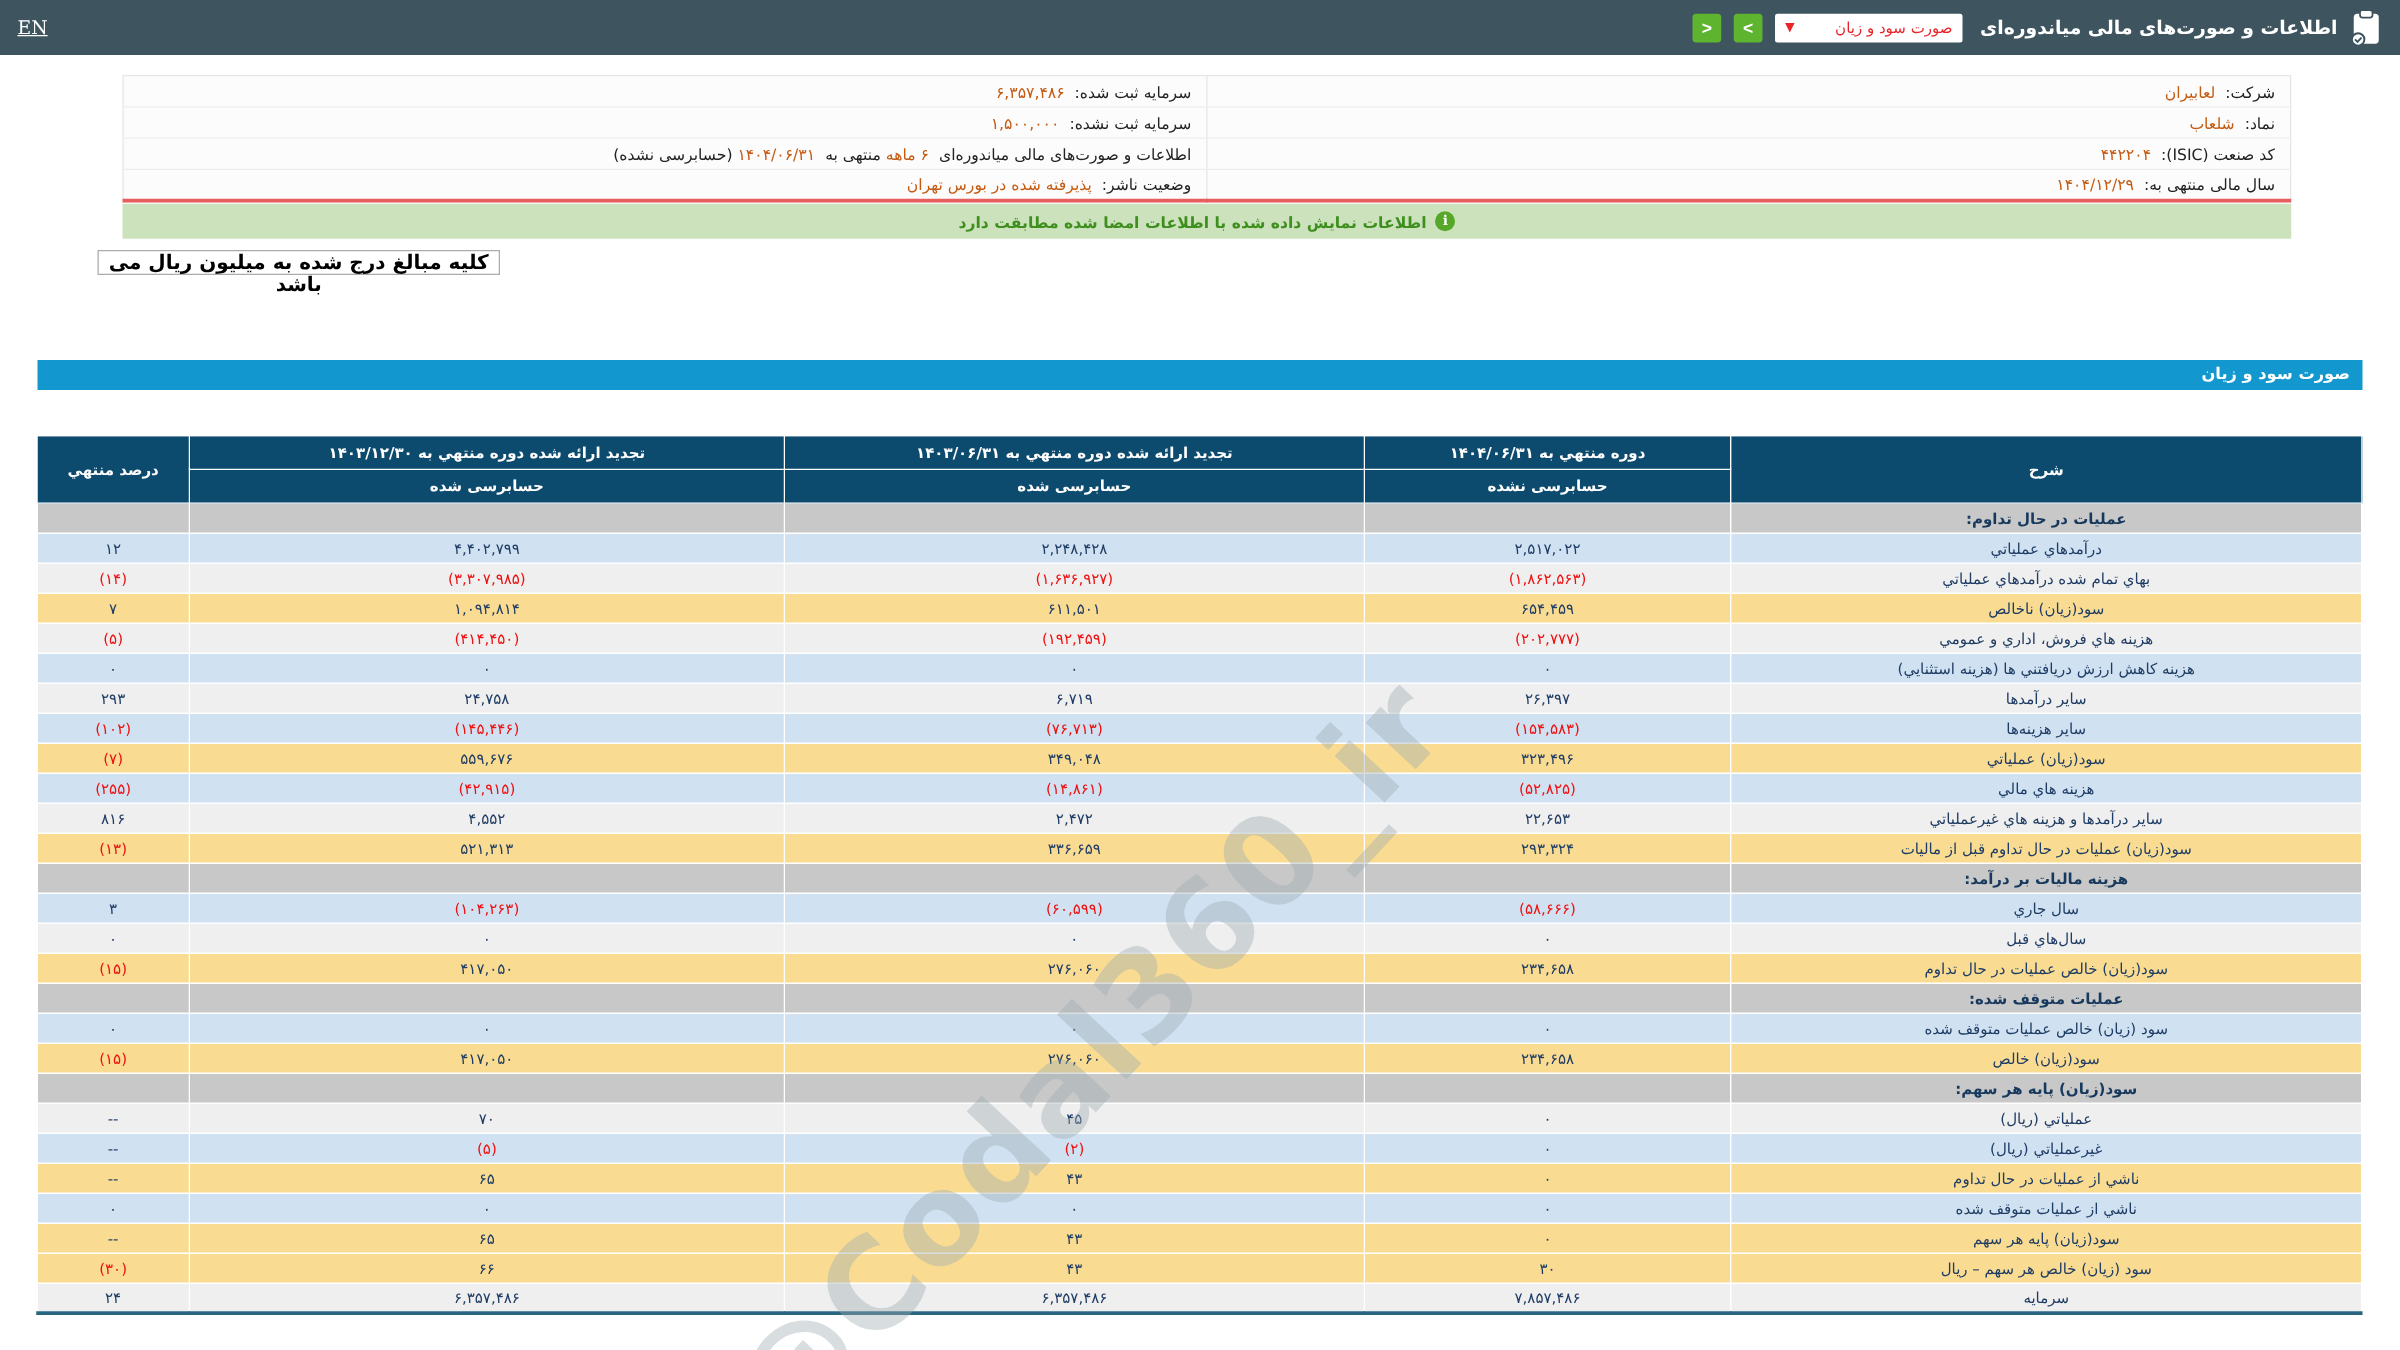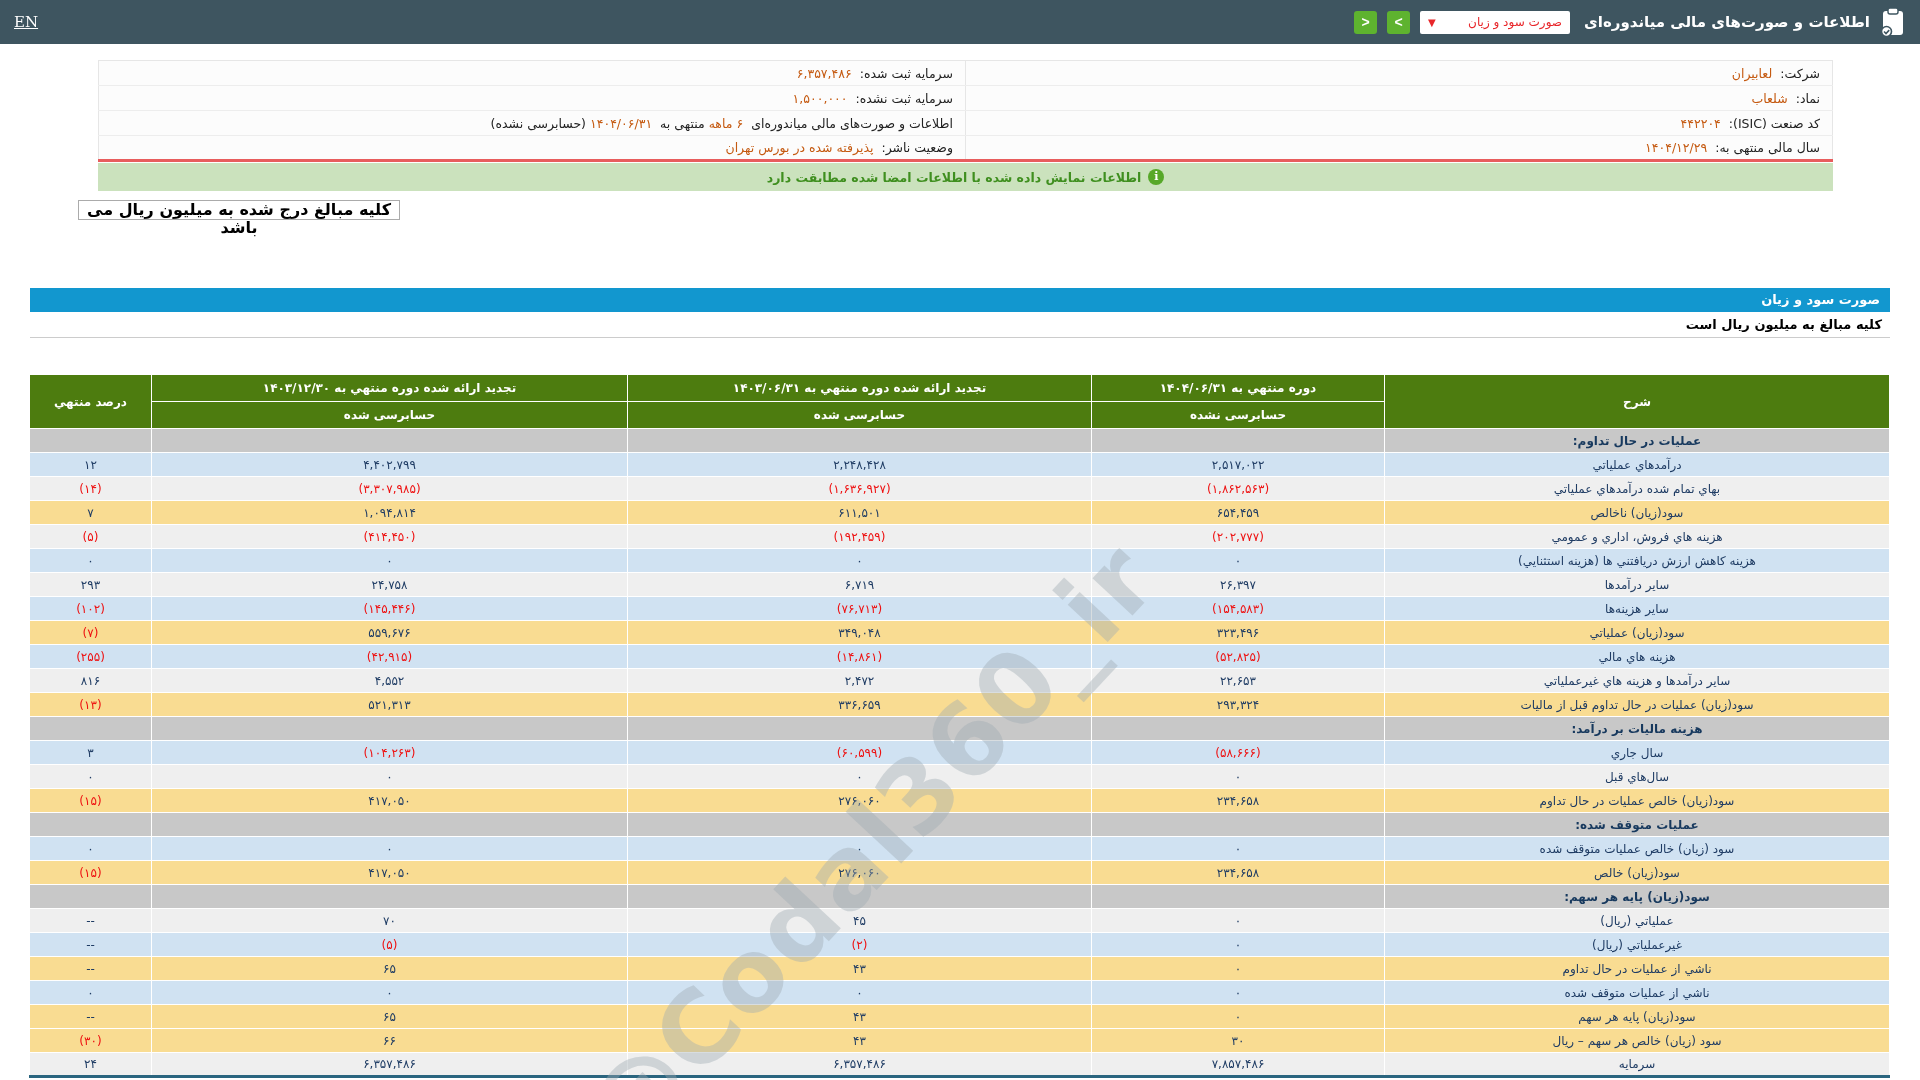--- a/index.html
+++ b/index.html
@@ -144,21 +144,21 @@
   }
   .spacer36 { height: 36px; }
 
   table.stmt {
     width: 1860px;
     border-collapse: collapse;
     table-layout: fixed;
     border-bottom: 3px solid #2a657f;
   }
   table.stmt th {
-    background: #4d7c0f;
+    background: #0c4a6e;
     color: #ffffff;
     font-size: 12px;
     font-weight: bold;
     height: 27px;
     border: 1px solid #ffffff;
     text-align: center;
   }
   table.stmt td {
     height: 24px;
     border: 1px solid #ffffff;
@@ -263,21 +263,20 @@
 
 <div class="banner">
   <span class="info-badge">i</span>
   <span class="txt">اطلاعات نمایش داده شده با اطلاعات امضا شده مطابقت دارد</span>
 </div>
 
 <div class="amounts-box">کلیه مبالغ درج شده به میلیون ریال می باشد</div>
 
 <div class="main-wrap">
   <div class="stmt-title">صورت سود و زیان</div>
-  <div class="stmt-note">کلیه مبالغ به میلیون ریال است</div>
   <div class="spacer36"></div>
 
   <table class="stmt">
     <colgroup>
       <col style="width:505px">
         <col style="width:293px">
         <col style="width:464px">
         <col style="width:476px">
         <col style="width:122px">
     </colgroup>

